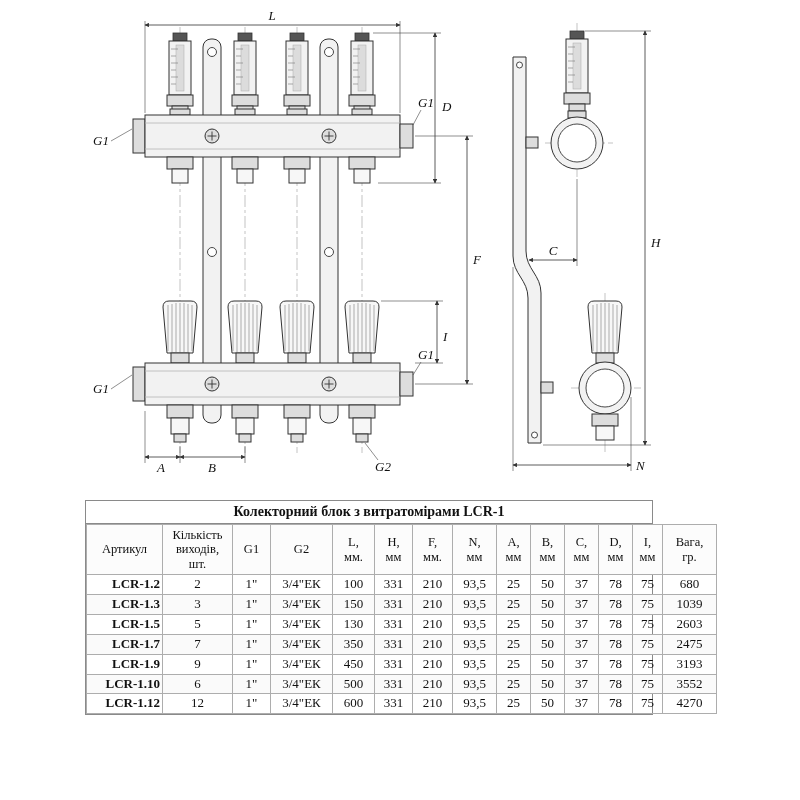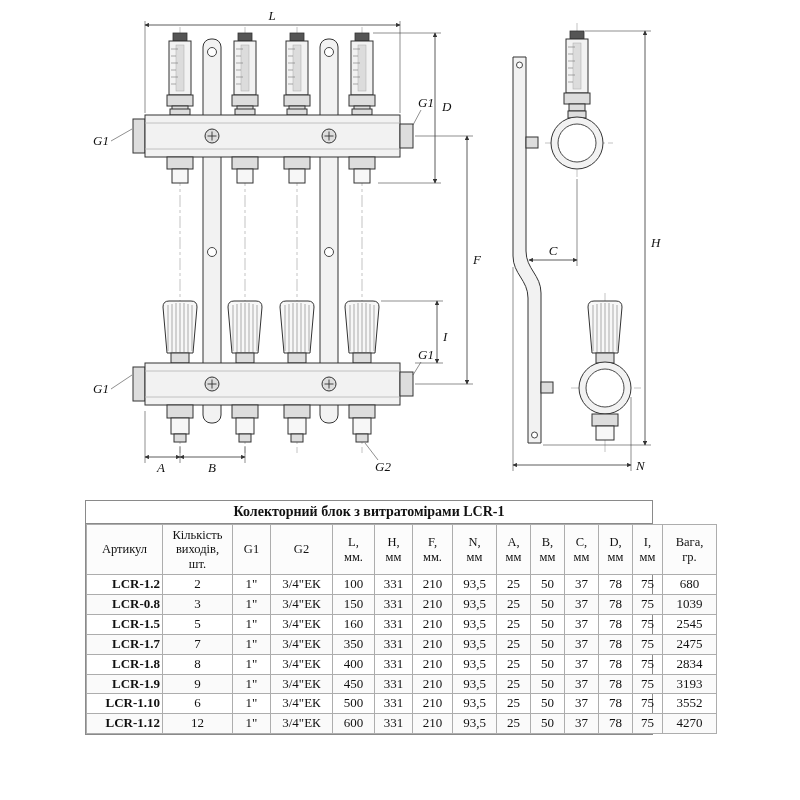--- a/index.html
+++ b/index.html
@@ -284,82 +284,66 @@
           <td>210</td>
           <td>93,5</td>
           <td>25</td>
           <td>50</td>
           <td>37</td>
           <td>78</td>
           <td>75</td>
           <td>680</td>
         </tr>
         <tr>
-          <td class="article">LCR-0.8</td>
+          <td class="article">LCR-1.3</td>
           <td>3</td>
           <td>1"</td>
           <td>3/4"ЕК</td>
           <td>150</td>
           <td>331</td>
           <td>210</td>
           <td>93,5</td>
           <td>25</td>
           <td>50</td>
           <td>37</td>
           <td>78</td>
           <td>75</td>
           <td>1039</td>
         </tr>
         <tr>
           <td class="article">LCR-1.5</td>
           <td>5</td>
           <td>1"</td>
           <td>3/4"ЕК</td>
-          <td>160</td>
-          <td>331</td>
-          <td>210</td>
-          <td>93,5</td>
-          <td>25</td>
-          <td>50</td>
-          <td>37</td>
-          <td>78</td>
-          <td>75</td>
-          <td>2545</td>
+          <td>130</td>
+          <td>331</td>
+          <td>210</td>
+          <td>93,5</td>
+          <td>25</td>
+          <td>50</td>
+          <td>37</td>
+          <td>78</td>
+          <td>75</td>
+          <td>2603</td>
         </tr>
         <tr>
           <td class="article">LCR-1.7</td>
           <td>7</td>
           <td>1"</td>
           <td>3/4"ЕК</td>
           <td>350</td>
           <td>331</td>
           <td>210</td>
           <td>93,5</td>
           <td>25</td>
           <td>50</td>
           <td>37</td>
           <td>78</td>
           <td>75</td>
           <td>2475</td>
-        </tr>
-        <tr>
-          <td class="article">LCR-1.8</td>
-          <td>8</td>
-          <td>1"</td>
-          <td>3/4"ЕК</td>
-          <td>400</td>
-          <td>331</td>
-          <td>210</td>
-          <td>93,5</td>
-          <td>25</td>
-          <td>50</td>
-          <td>37</td>
-          <td>78</td>
-          <td>75</td>
-          <td>2834</td>
         </tr>
         <tr>
           <td class="article">LCR-1.9</td>
           <td>9</td>
           <td>1"</td>
           <td>3/4"ЕК</td>
           <td>450</td>
           <td>331</td>
           <td>210</td>
           <td>93,5</td>

